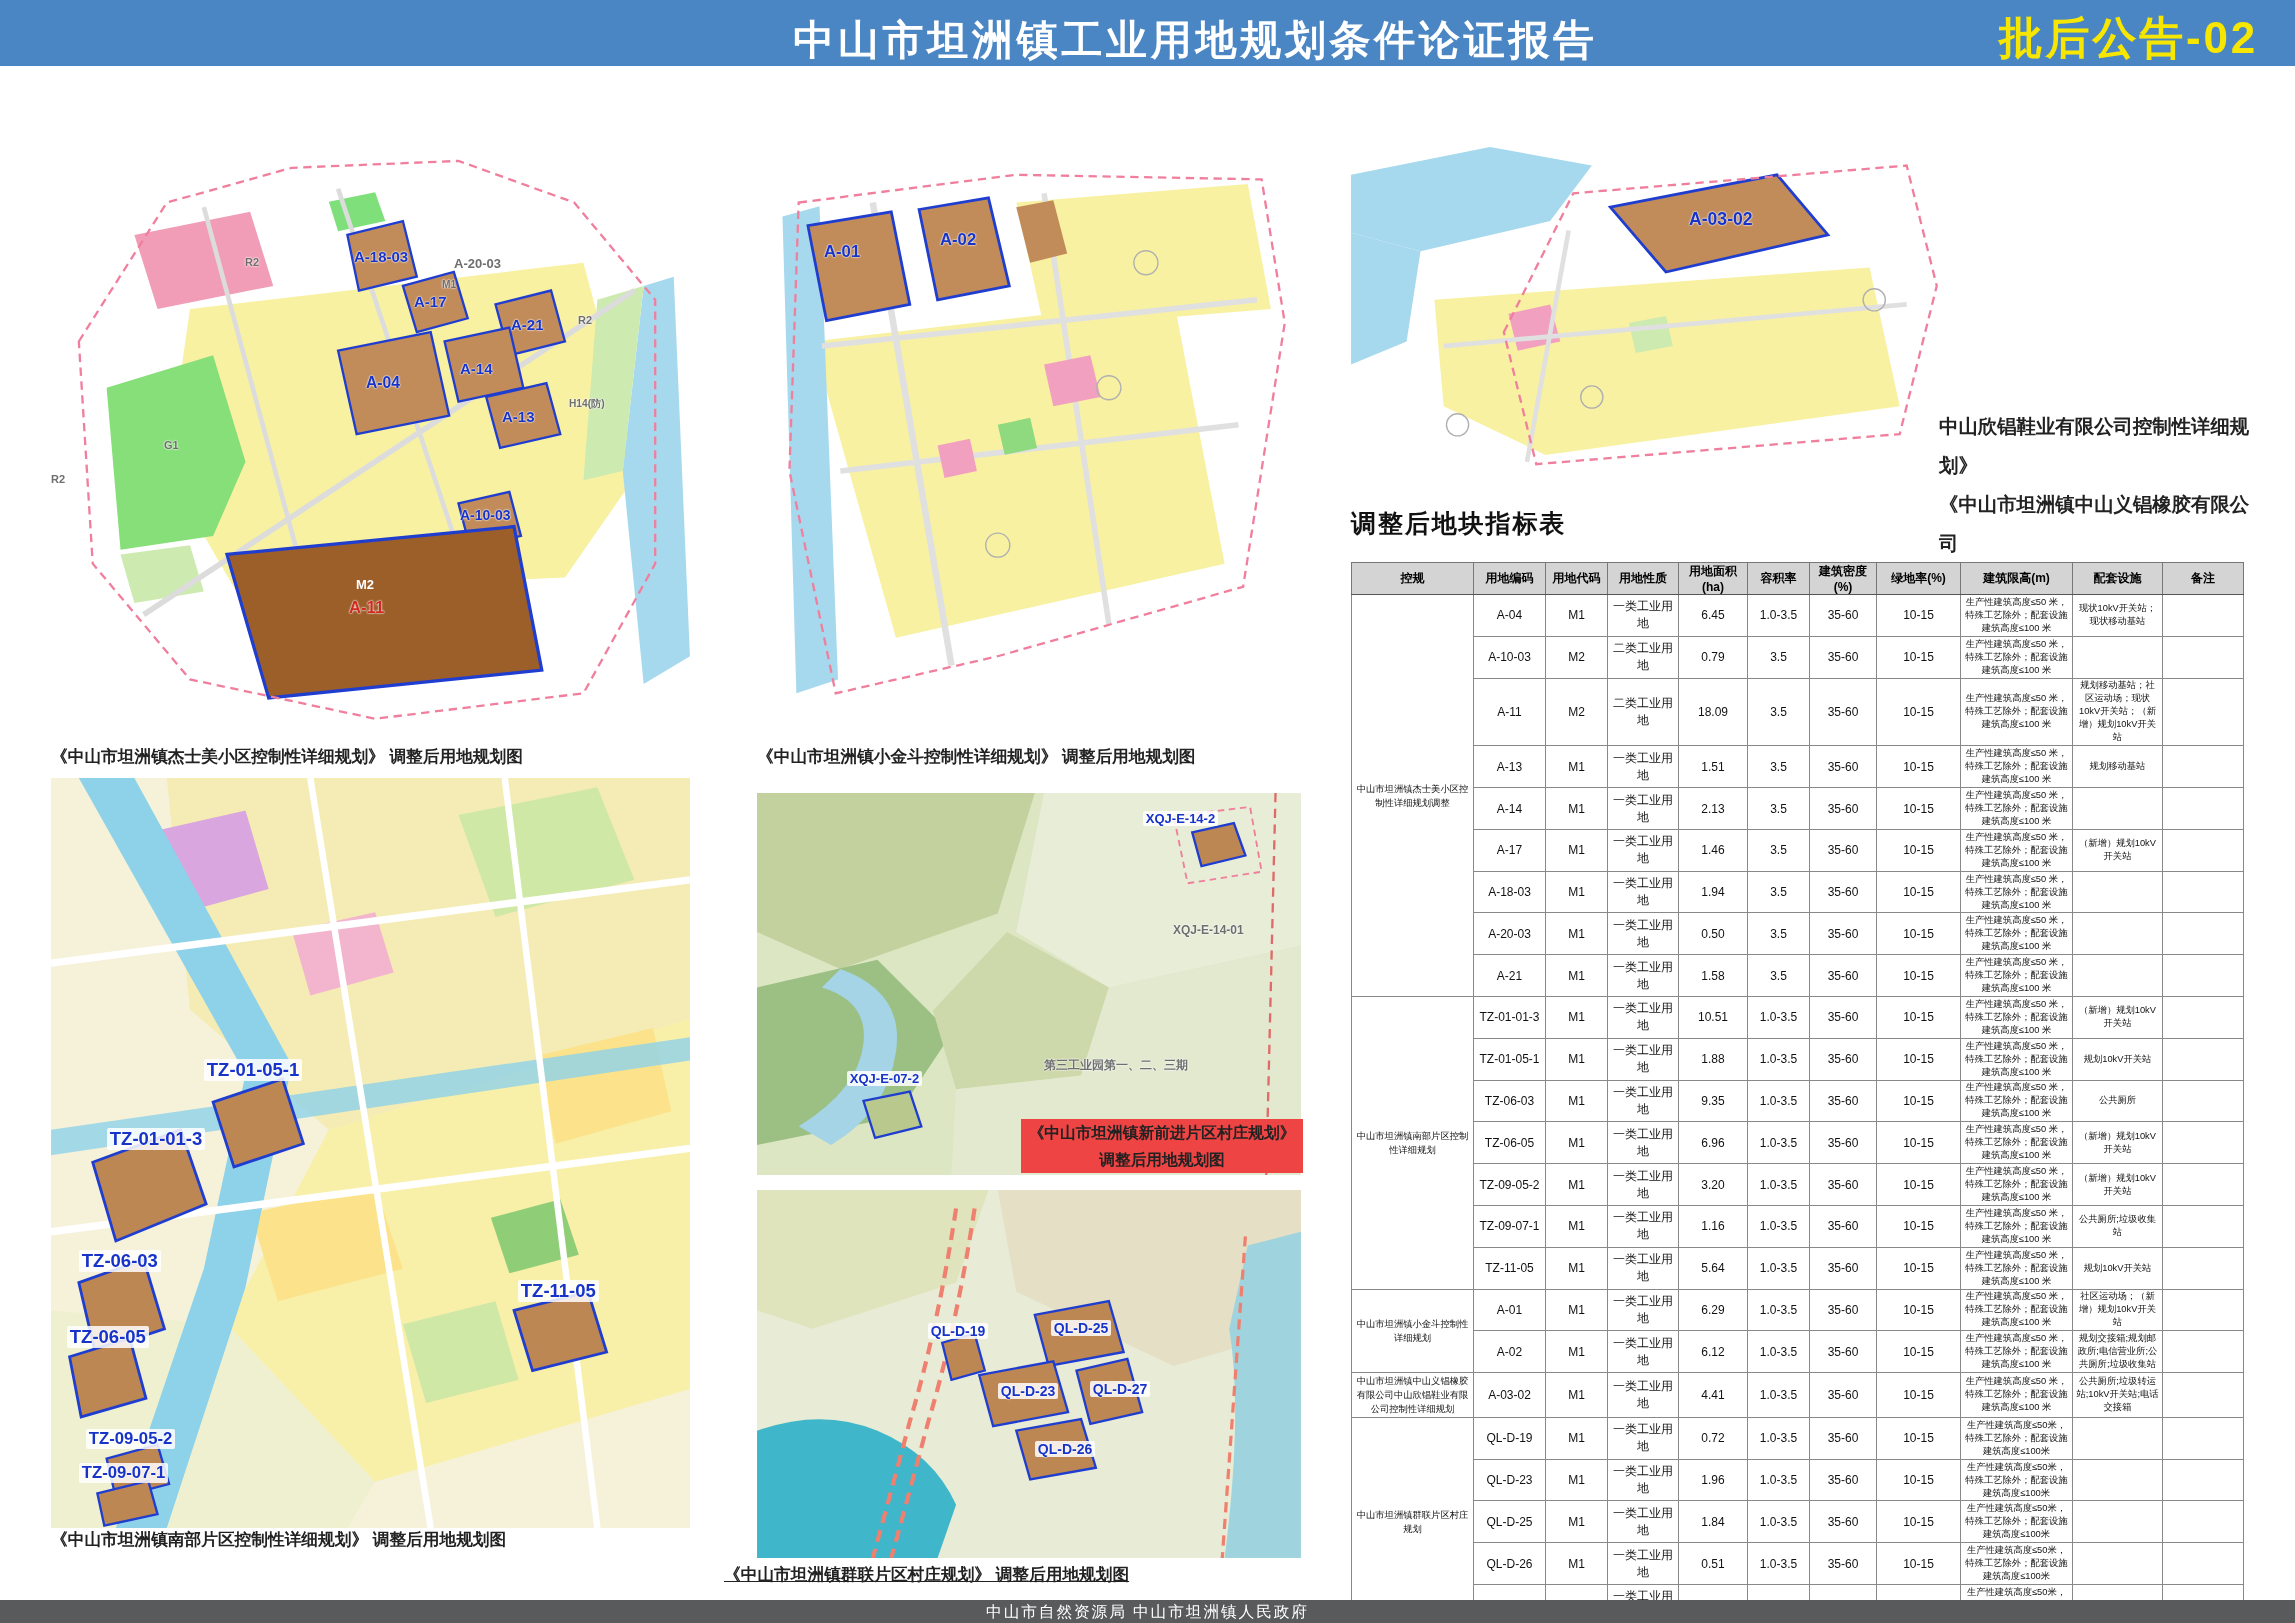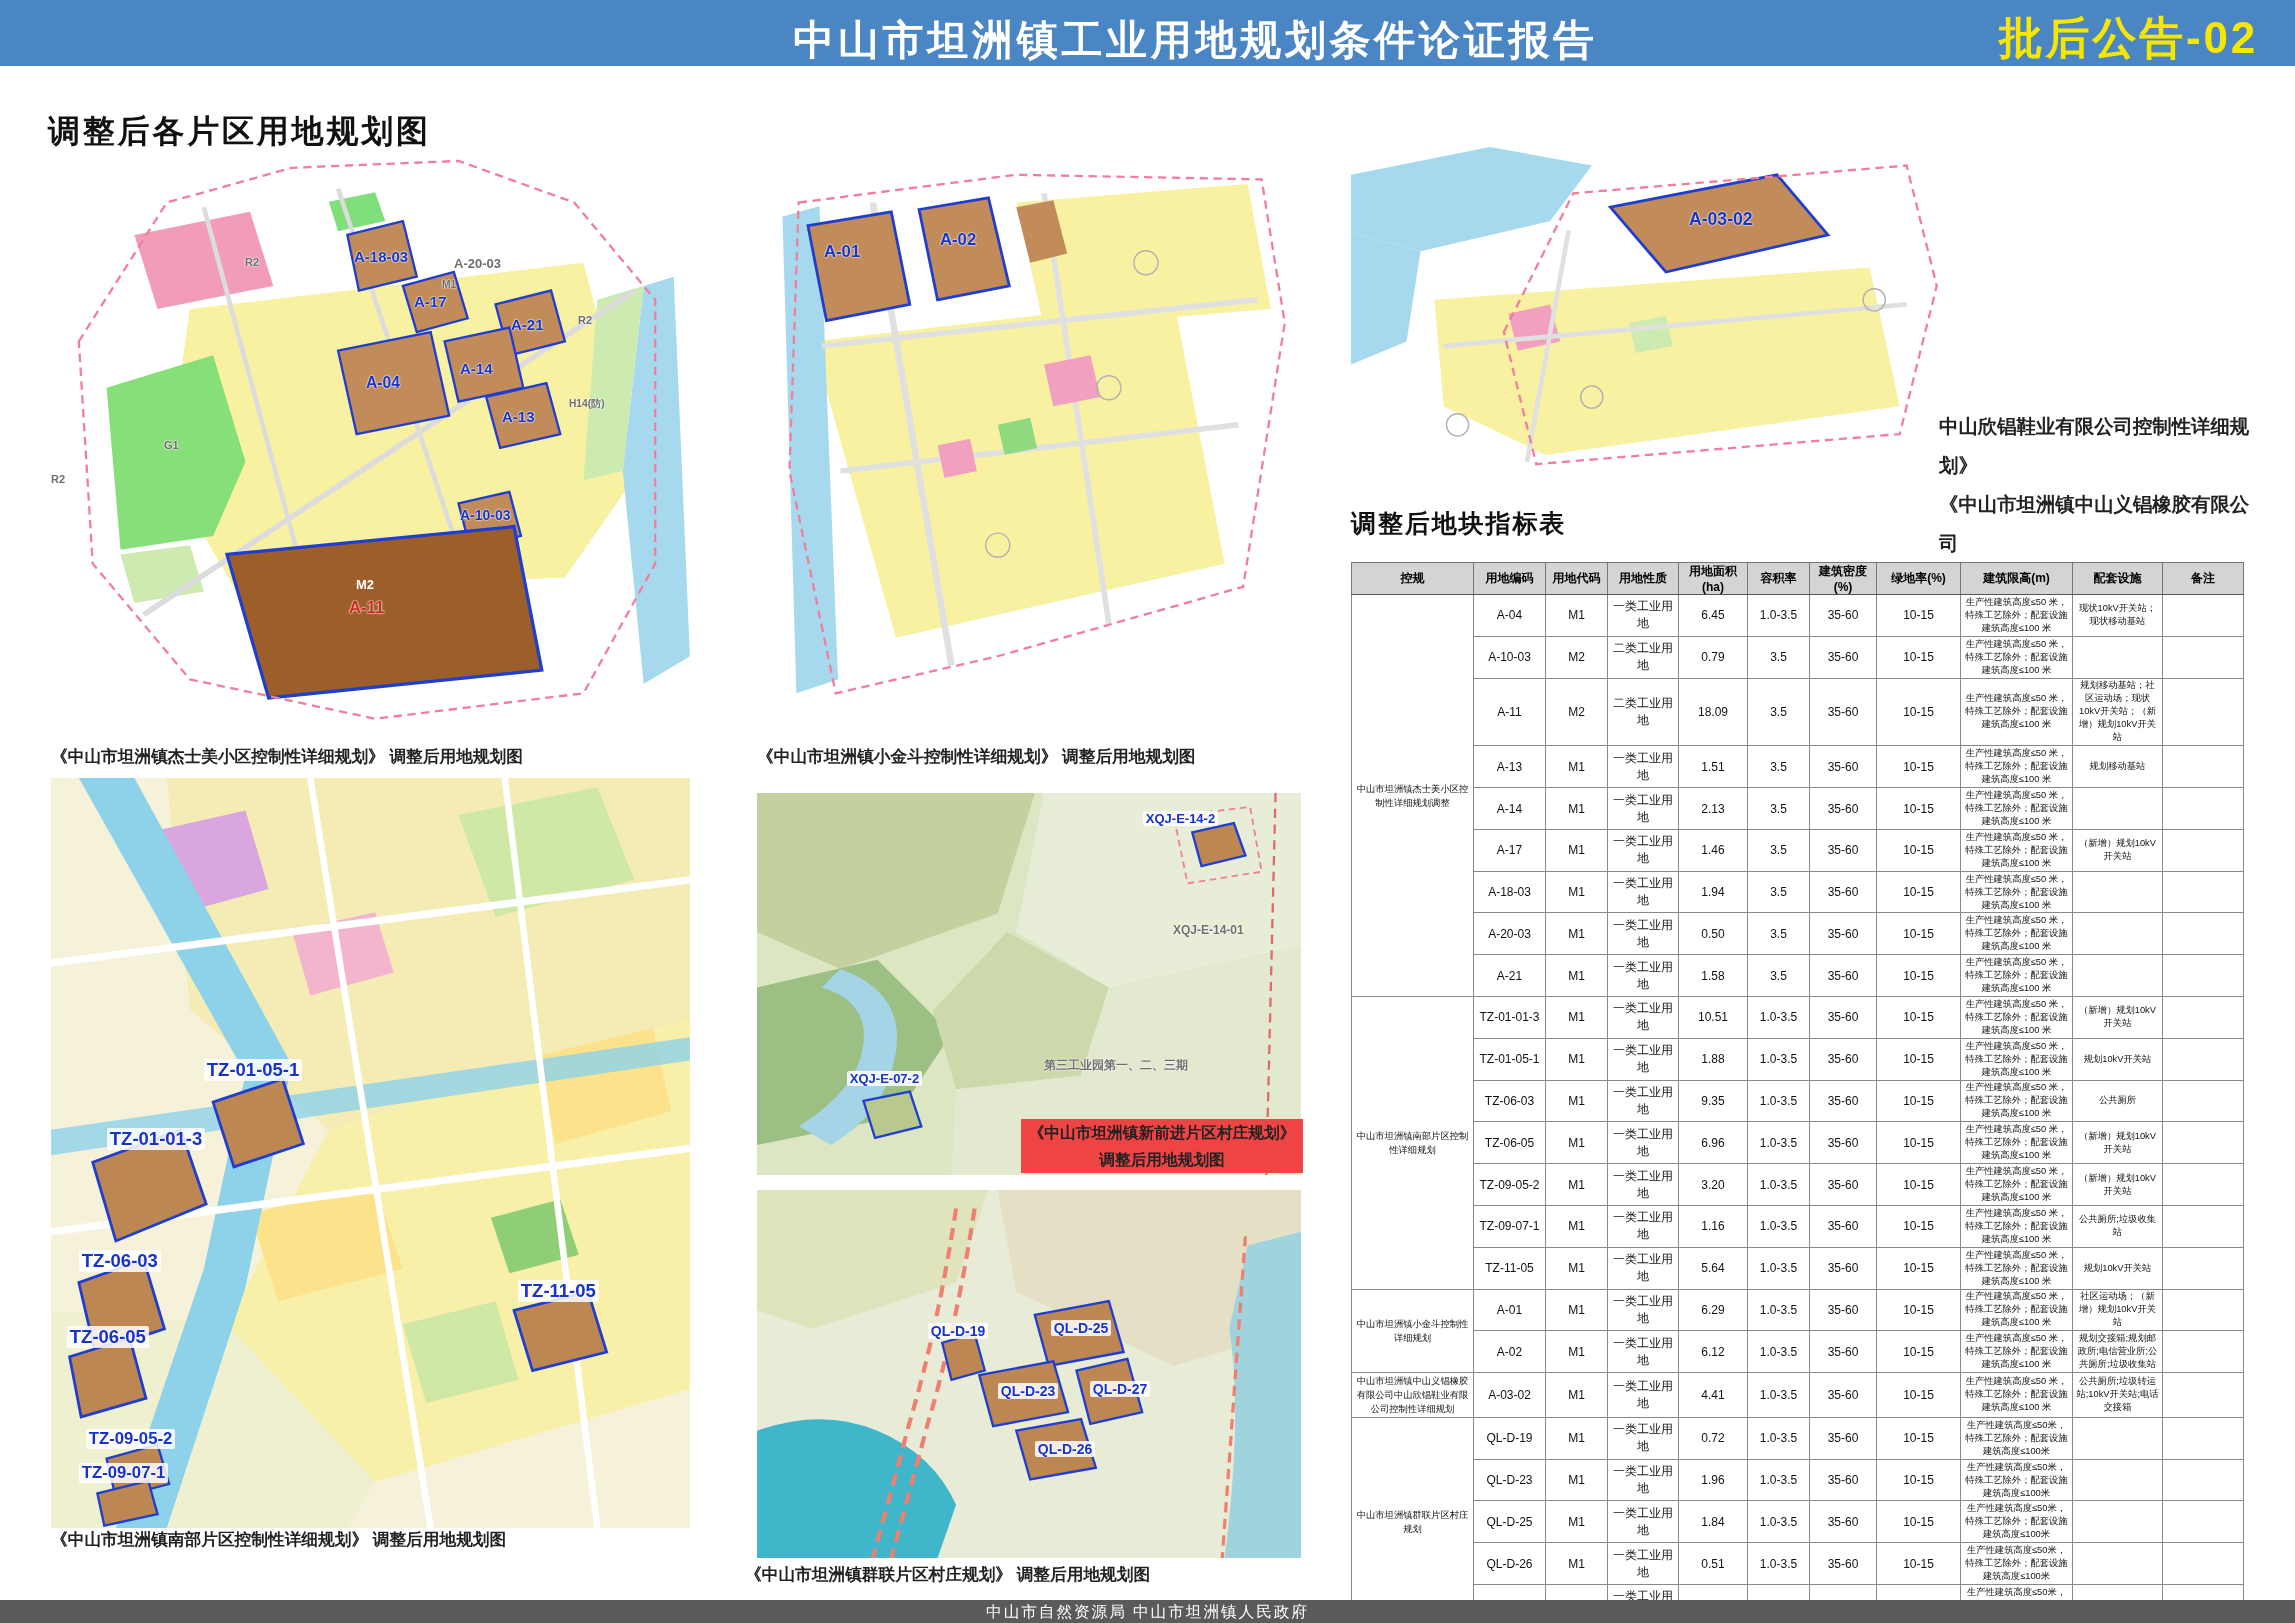--- a/index.html
+++ b/index.html
@@ -45,21 +45,20 @@
 </head>
 <body>
 
 <div id="page">
 
   <div id="topbar">
     <div id="main-title">中山市坦洲镇工业用地规划条件论证报告</div>
     <div id="badge">批后公告-02</div>
   </div>
 
-  <div id="sec-head" class="h-section">调整后各片区用地规划图</div>
 
   <div class="map" style="left:51px;top:147px;width:639px;height:581px;">
     <svg width="639" height="581" viewBox="0 0 1380 1255">
       <polygon points="300,350 1150,250 1270,700 1110,930 400,960 250,700" fill="#f8f1a2"></polygon>
       <polygon points="180,190 430,140 480,300 230,350" fill="#f29db8"></polygon>
       <polygon points="600,118 700,98 722,160 620,182" fill="#7fe07b"></polygon>
       <polygon points="120,520 350,450 420,680 350,840 150,870" fill="#86df78"></polygon>
       <polygon points="150,880 300,860 330,960 180,985" fill="#cdeab0"></polygon>
       <polygon points="1280,300 1345,280 1380,1100 1280,1160 1235,700" fill="#a6d9ee"></polygon>
       <polygon points="1180,330 1280,300 1235,700 1150,720" fill="#cdeab0"></polygon>
@@ -219,21 +218,21 @@
       <polygon points="480,400 640,370 672,480 510,510" fill="#bc8752" stroke="#1f3ed0" stroke-width="5"></polygon>
       <polygon points="690,390 800,365 832,480 720,505" fill="#bc8752" stroke="#1f3ed0" stroke-width="5"></polygon>
       <polygon points="560,520 700,495 732,600 590,625" fill="#bc8752" stroke="#1f3ed0" stroke-width="5"></polygon>
     </svg>
     <span class="lbl lbl-chip" style="left:171px;top:133px;font-size:14px;">QL-D-19</span>
     <span class="lbl lbl-chip" style="left:294px;top:130px;font-size:14px;">QL-D-25</span>
     <span class="lbl lbl-chip" style="left:241px;top:193px;font-size:14px;">QL-D-23</span>
     <span class="lbl lbl-chip" style="left:333px;top:191px;font-size:14px;">QL-D-27</span>
     <span class="lbl lbl-chip" style="left:278px;top:251px;font-size:14px;">QL-D-26</span>
   </div>
-  <div class="caption" style="left:745px;top:1563px;width:544px;">《中山市坦洲镇群联片区村庄规划》 调整后用地规划图</div>
+  <div class="caption" style="left:724px;top:1563px;width:544px;text-decoration:underline;">《中山市坦洲镇群联片区村庄规划》 调整后用地规划图</div>
 
   <div id="tblwrap">
     <table class="ind">
       <colgroup>
         <col style="width:122px">
           <col style="width:72px">
           <col style="width:62px">
           <col style="width:71px">
         <col style="width:69px">
           <col style="width:62px">

